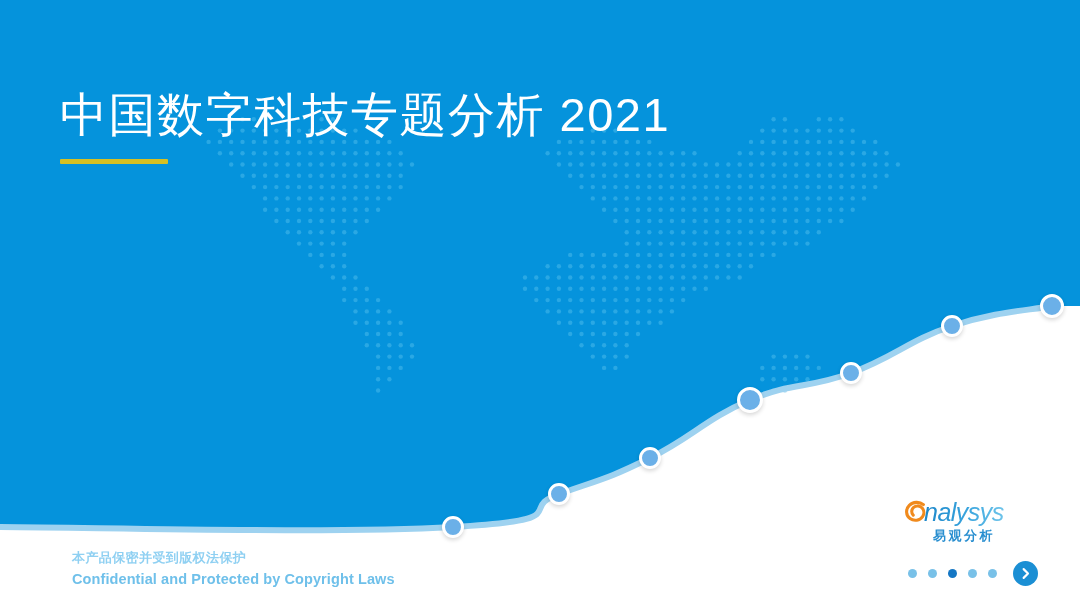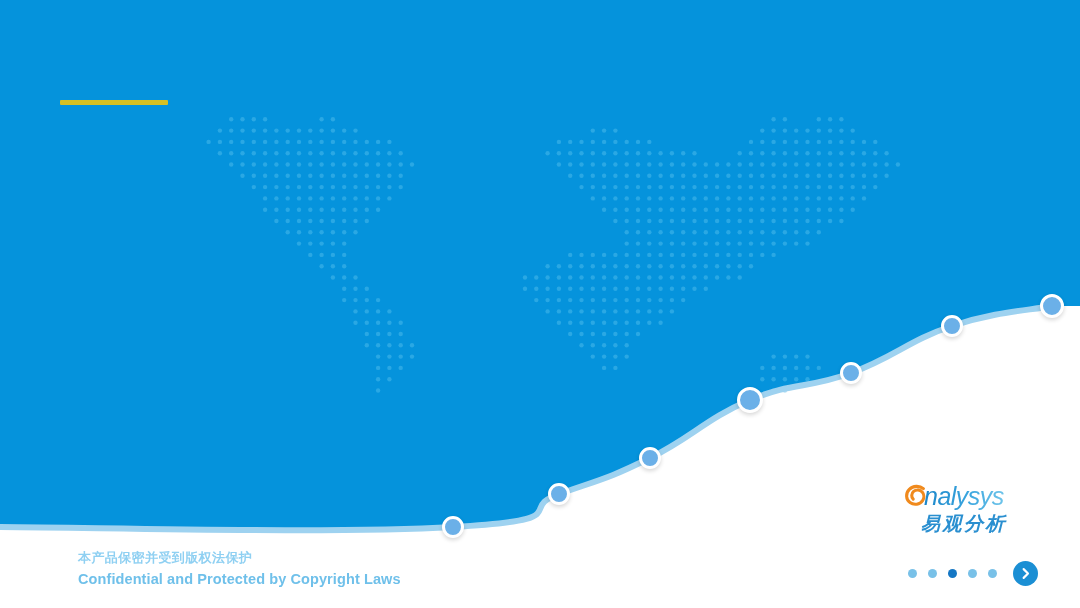--- a/index.html
+++ b/index.html
@@ -64,21 +64,21 @@
     margin-top:14px;
     width:108px;
     height:5px;
     background:#d6c023;
     border-radius:1px;
   }
 
   
   #footer-note{
     position:absolute;
-    left:78px; top:548px;
+    left:72px; top:548px;
   }
   #footer-cn{
     color:#8fd0f2;
     font-size:13px;
     font-weight:bold;
     letter-spacing:.4px;
     line-height:20px;
   }
   #footer-en{
     color:#6fc0ea;
@@ -91,28 +91,28 @@
   
   #logo{
     position:absolute;
     left:903px; top:480px;
     width:122px;
     text-align:center;
   }
   #logo-wordmark{
     position:relative;
     height:32px;
+    margin-top:16px;
   }
   #logo-sub{
     margin-top:-1px;
     color:#2a8fd0;
-    font-size:19px;
+    font-size:13px;
     font-weight:bold;
     letter-spacing:2.5px;
-    font-style:italic;
   }
 
   
   #pager{
     position:absolute;
     left:908px; top:561px;
     display:flex;
     align-items:center;
     gap:11px;
   }
@@ -747,20 +747,21 @@
       <div class="marker" style="width: 22px; height: 22px; left: 442px; top: 516px; background: rgb(107, 176, 232); border-color: rgb(255, 255, 255);"></div>
       <div class="marker" style="width: 22px; height: 22px; left: 548px; top: 483px; background: rgb(107, 176, 232); border-color: rgb(255, 255, 255);"></div>
       <div class="marker" style="width: 22px; height: 22px; left: 639px; top: 447px; background: rgb(107, 176, 232); border-color: rgb(255, 255, 255);"></div>
       <div class="marker" style="width: 26px; height: 26px; left: 737px; top: 387px; background: rgb(107, 176, 232); border-color: rgb(255, 255, 255);"></div>
       <div class="marker" style="width: 22px; height: 22px; left: 840px; top: 362px; background: rgb(107, 176, 232); border-color: rgb(255, 255, 255);"></div>
       <div class="marker" style="width: 22px; height: 22px; left: 941px; top: 315px; background: rgb(107, 176, 232); border-color: rgb(255, 255, 255);"></div>
       <div class="marker" style="width: 24px; height: 24px; left: 1040px; top: 294px; background: rgb(107, 176, 232); border-color: rgb(255, 255, 255);"></div>
     </div>
 
   <div id="title-block">
+    <div id="page-title" style="color: rgb(255, 255, 255);">中国数字科技专题分析 2021</div>
     <div id="title-underline" style="background: rgb(214, 192, 35);"></div>
   </div>
 
   <div id="footer-note">
     <div id="footer-cn" style="color: rgb(143, 208, 242);">本产品保密并受到版权法保护</div>
     <div id="footer-en" style="color: rgb(111, 192, 234);">Confidential and Protected by Copyright Laws</div>
   </div>
 
   <div id="logo">
     <div id="logo-wordmark">

